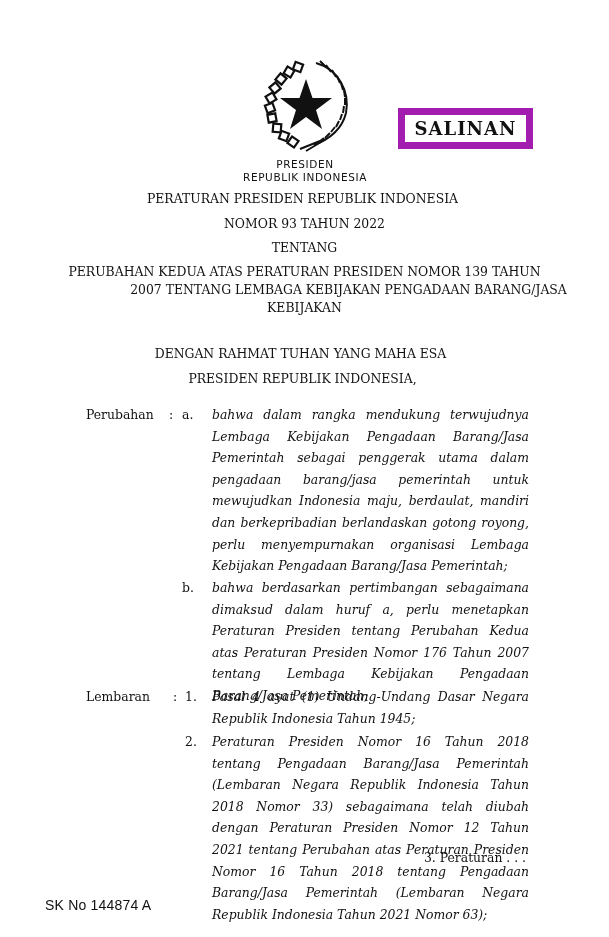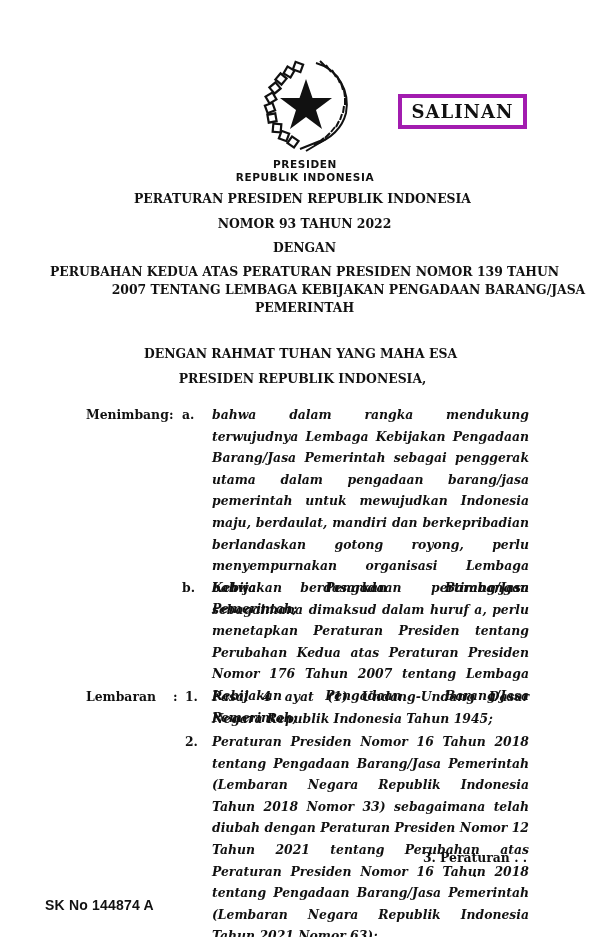--- a/index.html
+++ b/index.html
@@ -1,25 +1,25 @@
 <!DOCTYPE html>
 <html><head>
   <meta charset="utf-8">
   <style>
     html, body { margin: 0; padding: 0; background: #ffffff; }
     body {
       width: 609px; height: 937px; position: relative; overflow: hidden;
       font-family: "DejaVu Serif", "Liberation Serif", serif;
       color: #111111;
     }
-    .abs { position: absolute; font-weight: bold; }
+    .abs { position: absolute; }
     .emblem { left: 254px; top: 57px; width: 112px; height: 100px; }
     .salinan-box {
-      left: 398px; top: 94px; width: 121px; height: 27px;
-      border: 4px solid #a21caf; box-sizing: content-box;
+      left: 398px; top: 108px; width: 121px; height: 27px;
+      border: 7px solid #a21caf; box-sizing: content-box;
       display: flex; align-items: center; justify-content: center;
       font-family: "DejaVu Serif", serif; font-weight: bold;
       font-size: 18px; letter-spacing: 1px;
     }
     .presiden-caption {
       left: 200px; width: 210px; text-align: center;
       font-family: "DejaVu Sans", "Liberation Sans", sans-serif;
       font-size: 10.5px; letter-spacing: 0.6px; line-height: 14px;
     }
     .center-line {
@@ -76,30 +76,30 @@
 
 <div class="abs salinan-box">
   <span>SALINAN</span>
 </div>
 
 <div class="abs presiden-caption" style="top:157px;">PRESIDEN</div>
 <div class="abs presiden-caption" style="top:170px;">REPUBLIK INDONESIA</div>
 
 <div class="abs center-line" style="top:191px; left:-2px;">PERATURAN PRESIDEN REPUBLIK INDONESIA</div>
 <div class="abs center-line" style="top:216px;">NOMOR 93 TAHUN 2022</div>
-<div class="abs center-line" style="top:240px;">DENGAN</div>
+<div class="abs center-line" style="top:240px;">TENTANG</div>
 <div class="abs center-line" style="top:264px;">PERUBAHAN KEDUA ATAS PERATURAN PRESIDEN NOMOR 139 TAHUN</div>
 <div class="abs center-line" style="top:282px;margin-left:44px;">2007 TENTANG LEMBAGA KEBIJAKAN PENGADAAN BARANG/JASA</div>
-<div class="abs center-line" style="top:300px;">PEMERINTAH</div>
+<div class="abs center-line" style="top:300px;">KEBIJAKAN</div>
 
 <div class="abs center-line" style="top:346px; left:-4px;">DENGAN RAHMAT TUHAN YANG MAHA ESA</div>
 <div class="abs center-line" style="top:371px; left:-2px;">PRESIDEN REPUBLIK INDONESIA,</div>
 
 <div class="abs row" style="top:404px;">
-  <span class="label">Menimbang</span>
+  <span class="label">Perubahan</span>
   <span class="colon">:</span>
   <span class="marker">a.</span>
   <div class="body-text">bahwa dalam rangka mendukung terwujudnya Lembaga Kebijakan Pengadaan Barang/Jasa Pemerintah sebagai penggerak utama dalam pengadaan barang/jasa pemerintah untuk mewujudkan Indonesia maju, berdaulat, mandiri dan berkepribadian berlandaskan gotong royong, perlu menyempurnakan organisasi Lembaga Kebijakan Pengadaan Barang/Jasa Pemerintah;</div>
 </div>
 
 <div class="abs row" style="top:577px;">
   <span class="marker">b.</span>
   <div class="body-text">bahwa berdasarkan pertimbangan sebagaimana dimaksud dalam huruf a, perlu menetapkan Peraturan Presiden tentang Perubahan Kedua atas Peraturan Presiden Nomor 176 Tahun 2007 tentang Lembaga Kebijakan Pengadaan Barang/Jasa Pemerintah;</div>
 </div>
 

